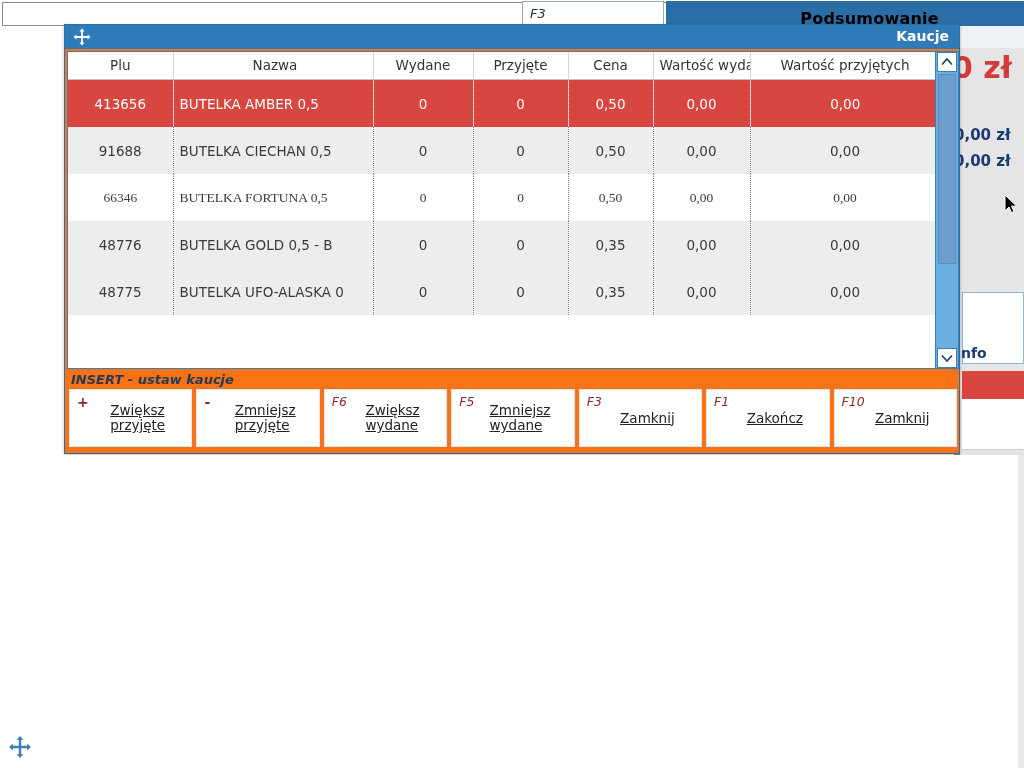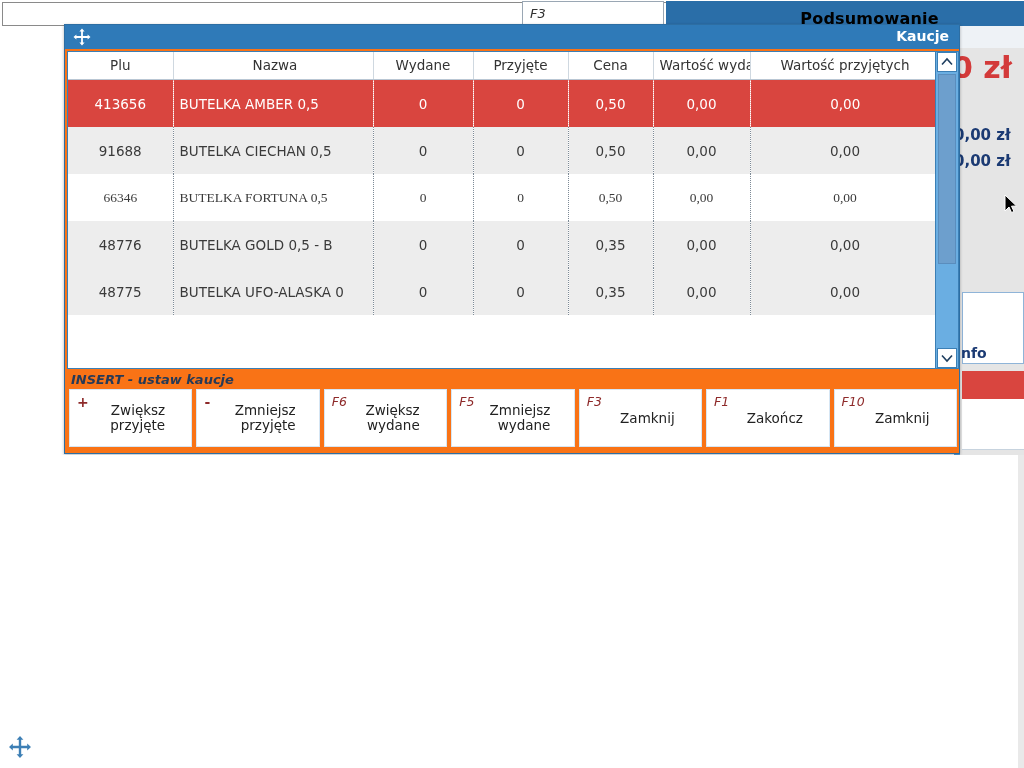--- a/index.html
+++ b/index.html
@@ -79,21 +79,21 @@
   .sb-thumb{position:absolute;left:2px;top:22px;width:18px;height:190px;background:#6d9fcd;border:1px solid #5a8dbd;box-sizing:border-box;}
 
   #insert-hint{position:absolute;left:6px;top:347px;font-size:13px;font-style:italic;
      color:#263a57;font-weight:bold;}
 
   #fn-row{position:absolute;left:4px;top:364px;width:888px;height:58px;display:flex;gap:4px;}
   .fn-btn{flex:1 1 0;background:#ffffff;border:1px solid #d6e6f4;box-sizing:border-box;position:relative;
      display:flex;align-items:center;justify-content:center;}
   .fn-key{position:absolute;left:7px;top:4px;font-size:12.5px;font-style:italic;color:#8e2a2a;}
   .fn-key.plain{font-style:normal;font-weight:bold;color:#8e2a2a;font-size:14px;}
-  .fn-label{font-size:13.5px;color:#222;text-align:right;line-height:15px;padding-left:14px;}
+  .fn-label{font-size:13.5px;color:#222;text-align:left;line-height:15px;padding-left:14px;text-decoration:underline;}
 
   
   #osk{position:absolute;left:0;top:455px;width:1024px;height:313px;background:#ffffff;}
   #kb-move-icon{position:absolute;left:8px;top:735px;width:24px;height:24px;}
   #numpad{position:absolute;left:700px;top:455px;width:324px;height:313px;background:#ffffff;}
   #np-divider{position:absolute;left:1018px;top:455px;width:6px;height:313px;background:#e9e9e9;}
   #osk-topline{position:absolute;left:0;top:455px;width:1024px;height:1px;background:#b9cfe3;}
 </style>
 </head>
 <body>

